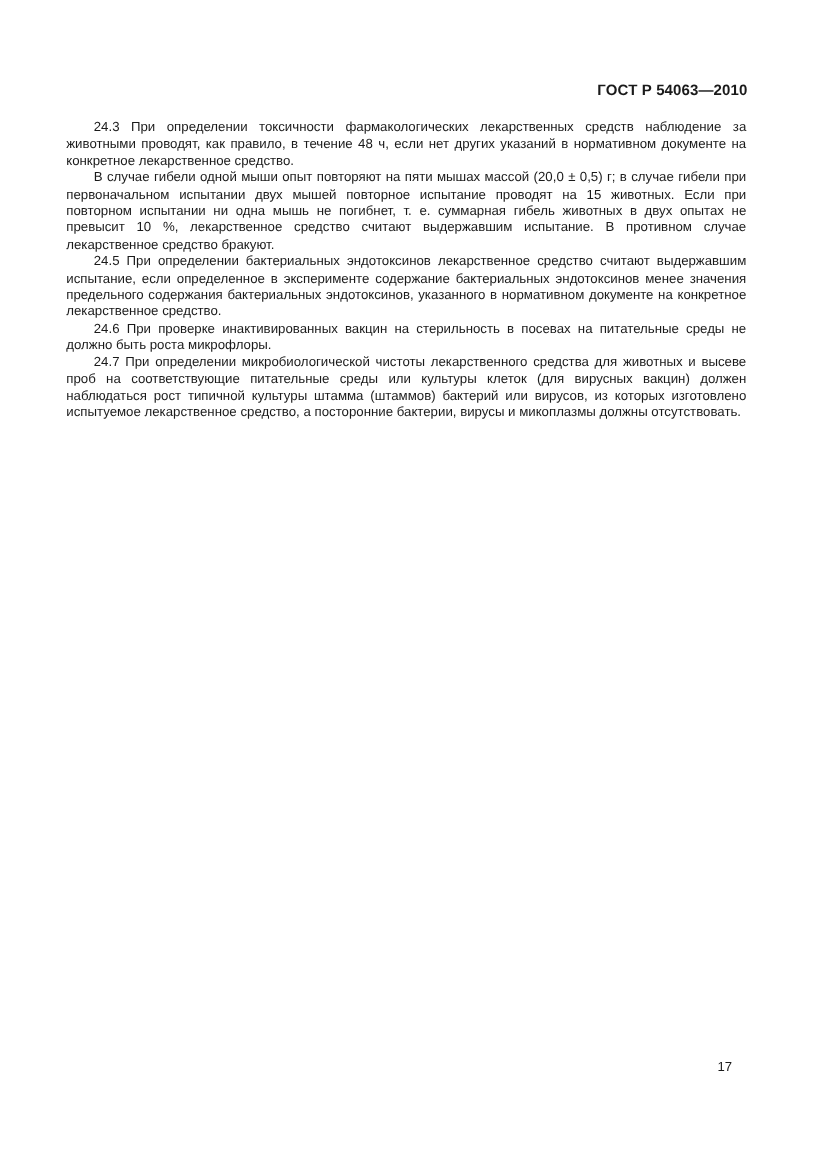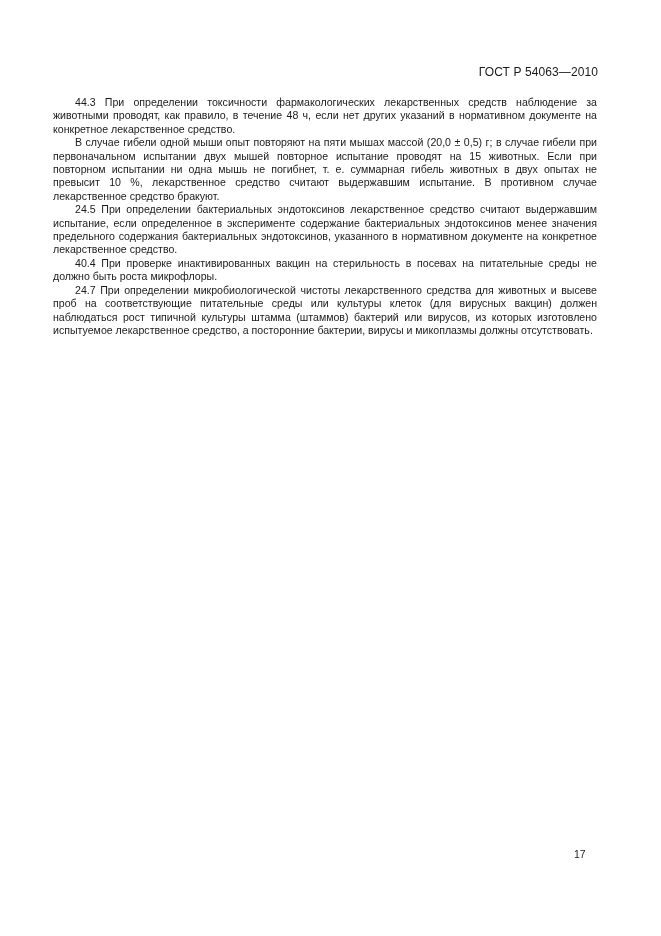--- a/index.html
+++ b/index.html
@@ -2,40 +2,40 @@
 <html><head>
 <meta charset="utf-8">
 <style>
   html, body { margin: 0; padding: 0; background: #ffffff; }
   body {
     width: 661px; height: 936px; position: relative; overflow: hidden;
     font-family: "Liberation Sans", sans-serif; color: #1a1a1a;
   }
   .page-header {
     position: absolute; top: 65px; right: 63px;
-    font-size: 12px; font-weight: normal; letter-spacing: 0.1px;
+    font-size: 12px; font-weight: bold; letter-spacing: 0.1px;
   }
   .body-text {
     position: absolute; top: 96px; left: 53px; width: 544px;
     font-size: 10.6px; line-height: 13.4px;
   }
   .para {
     margin: 0; text-align: justify; text-indent: 22px;
   }
   .page-number {
     position: absolute; top: 848px; left: 574px;
     font-size: 10.5px;
   }
 </style>
 </head>
 <body>
 
 <div class="page-header">ГОСТ Р 54063—2010</div>
 
 <div class="body-text">
-  <p class="para">44.3  При определении токсичности фармакологических лекарственных средств наблюдение за животными проводят, как правило, в течение 48 ч, если нет других указаний в нормативном документе на конкретное лекарственное средство.</p>
+  <p class="para">24.3  При определении токсичности фармакологических лекарственных средств наблюдение за животными проводят, как правило, в течение 48 ч, если нет других указаний в нормативном документе на конкретное лекарственное средство.</p>
   <p class="para">В случае гибели одной мыши опыт повторяют на пяти мышах массой (20,0 ± 0,5) г; в случае гибели при первоначальном испытании двух мышей повторное испытание проводят на 15 животных. Если при повторном испытании ни одна мышь не погибнет, т. е. суммарная гибель животных в двух опытах не превысит 10 %, лекарственное средство считают выдержавшим испытание. В противном случае лекарственное средство бракуют.</p>
   <p class="para">24.5  При определении бактериальных эндотоксинов лекарственное средство считают выдержавшим испытание, если определенное в эксперименте содержание бактериальных эндотоксинов менее значения предельного содержания бактериальных эндотоксинов, указанного в нормативном документе на конкретное лекарственное средство.</p>
-  <p class="para">40.4  При проверке инактивированных вакцин на стерильность в посевах на питательные среды не должно быть роста микрофлоры.</p>
+  <p class="para">24.6  При проверке инактивированных вакцин на стерильность в посевах на питательные среды не должно быть роста микрофлоры.</p>
   <p class="para">24.7  При определении микробиологической чистоты лекарственного средства для животных и высеве проб на соответствующие питательные среды или культуры клеток (для вирусных вакцин) должен наблюдаться рост типичной культуры штамма (штаммов) бактерий или вирусов, из которых изготовлено испытуемое лекарственное средство, а посторонние бактерии, вирусы и микоплазмы должны отсутствовать.</p>
 </div>
 
 <div class="page-number">17</div>
 
 </body></html>

